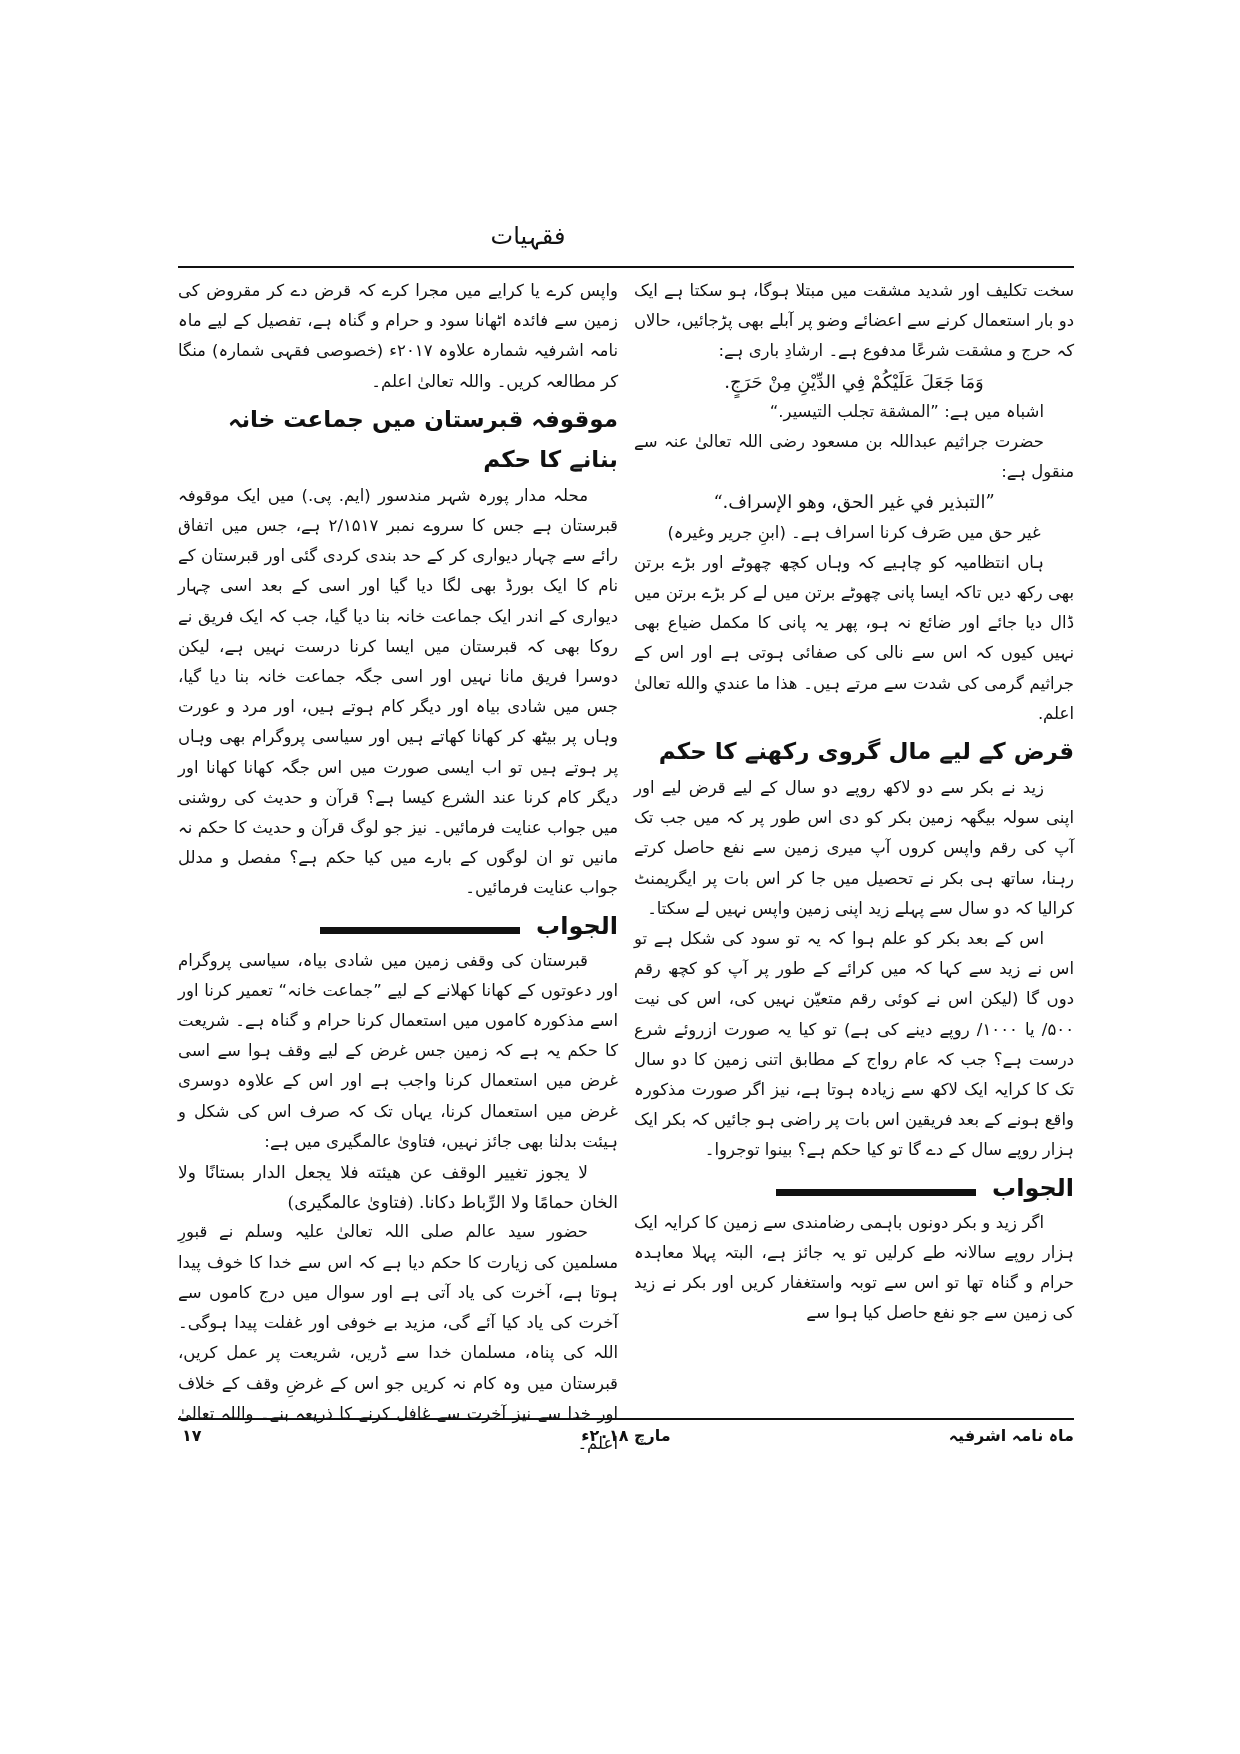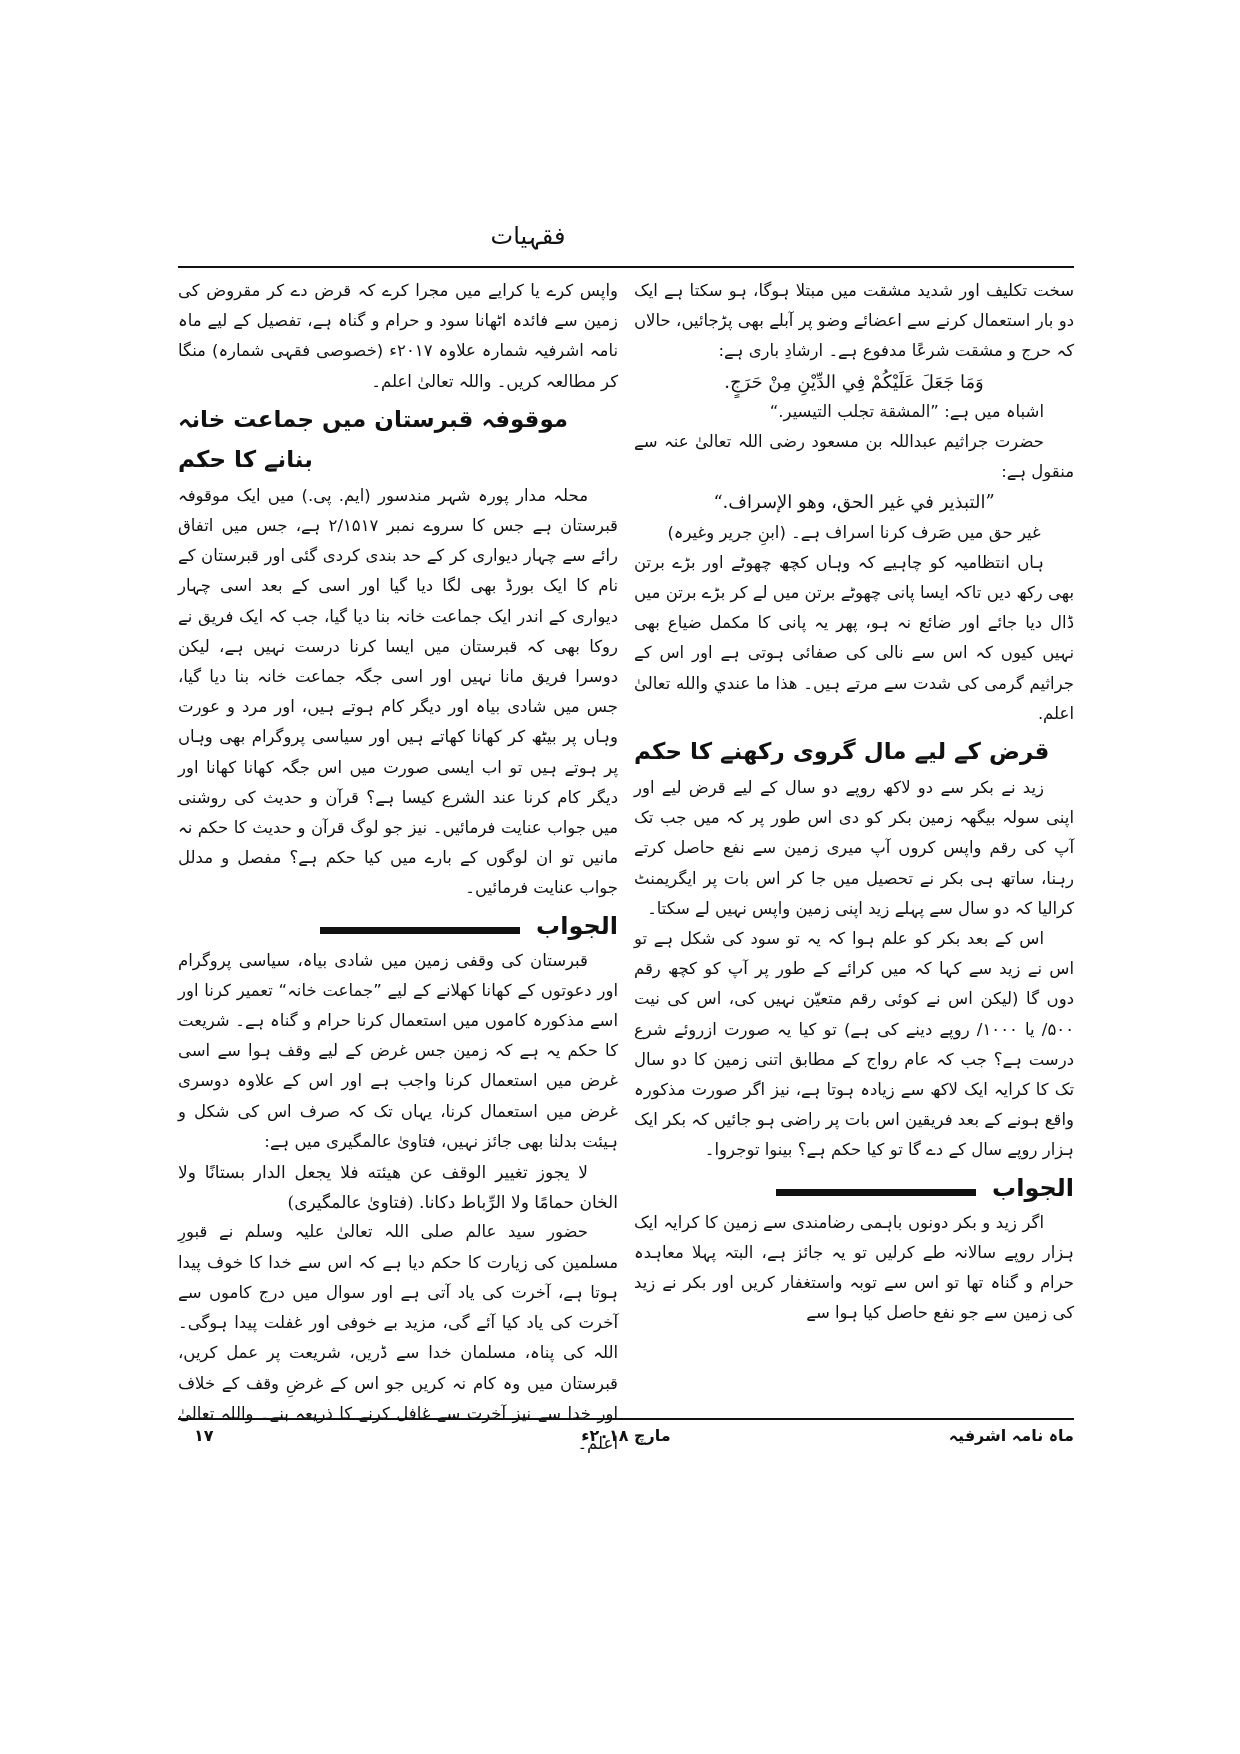--- a/index.html
+++ b/index.html
@@ -23,39 +23,39 @@
     }
     .col-right { left: 634px; }
     .col-left { left: 178px; }
     .col p { margin: 0; }
     .indent { text-indent: 30px; }
     .verse, .quote {
       text-align: center; font-family: "DejaVu Serif", serif; font-size: 18px;
     }
     .ref { text-align: center; }
     .heading {
-      text-align: left; font-size: 23px; font-weight: bold; line-height: 40px; margin: 2px 0;
+      text-align: right; font-size: 23px; font-weight: bold; line-height: 40px; margin: 2px 0;
     }
     .answer-heading {
       display: flex; align-items: center; gap: 16px; margin: 4px 0 2px 0; height: 36px;
     }
     .answer-heading .label {
       font-size: 24px; font-weight: bold; white-space: nowrap;
     }
     .answer-heading .bar {
       flex: 0 0 200px; height: 7px; background: #111; margin-top: 10px;
     }
     .arabic { font-family: "DejaVu Serif", serif; font-size: 17px; }
     .footer {
       position: absolute; top: 1426px; left: 178px; width: 896px; height: 30px;
       font-size: 16px; font-weight: bold; direction: rtl;
     }
     .footer .mag { position: absolute; right: 0; top: 0; margin-left: 47px; }
     .footer .date { position: absolute; left: 0; right: 0; top: 0; text-align: center; }
-    .footer .pageno { position: absolute; left: 16px; top: 0; text-align: center; }
+    .footer .pageno { position: absolute; left: 4px; top: 0; text-align: center; }
   </style>
 </head>
 <body>
 
 <div class="page-title">فقہیات</div>
 <div class="rule-top"></div>
 
 <div class="col col-right">
   <p>سخت تکلیف اور شدید مشقت میں مبتلا ہوگا، ہو سکتا ہے ایک دو بار استعمال کرنے سے اعضائے وضو پر آبلے بھی پڑجائیں، حالاں کہ حرج و مشقت شرعًا مدفوع ہے۔ ارشادِ باری ہے:</p>
   <p class="verse">وَمَا جَعَلَ عَلَيْكُمْ فِي الدِّيْنِ مِنْ حَرَجٍ.</p>

